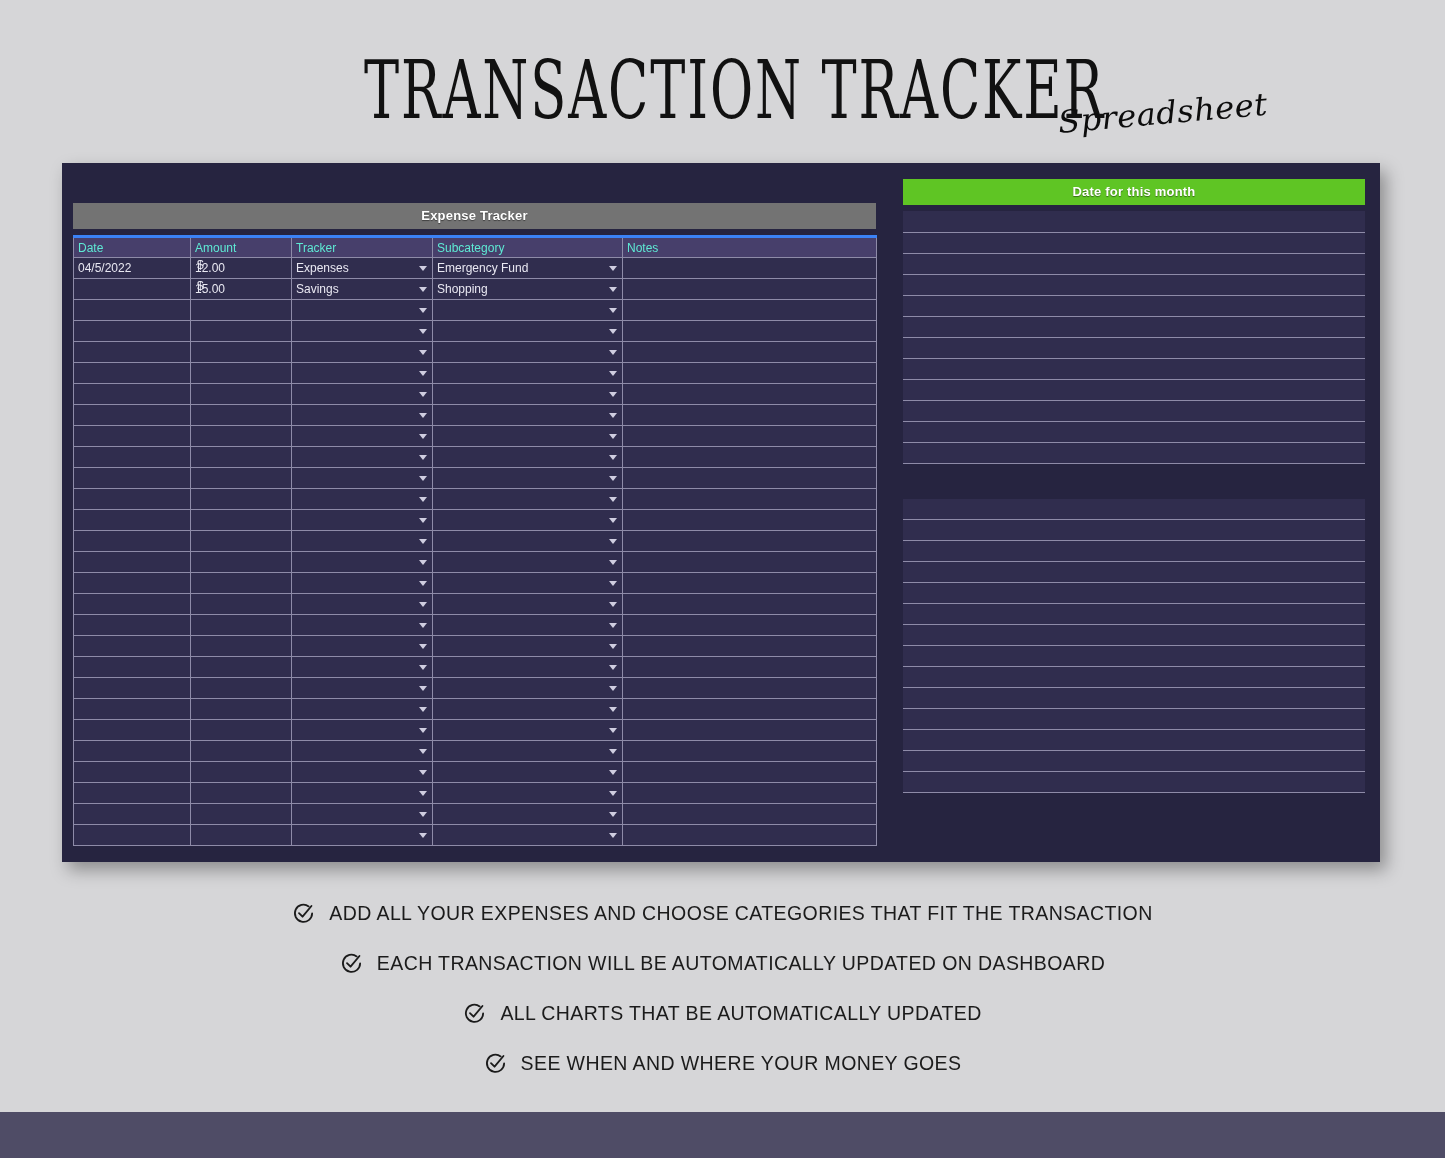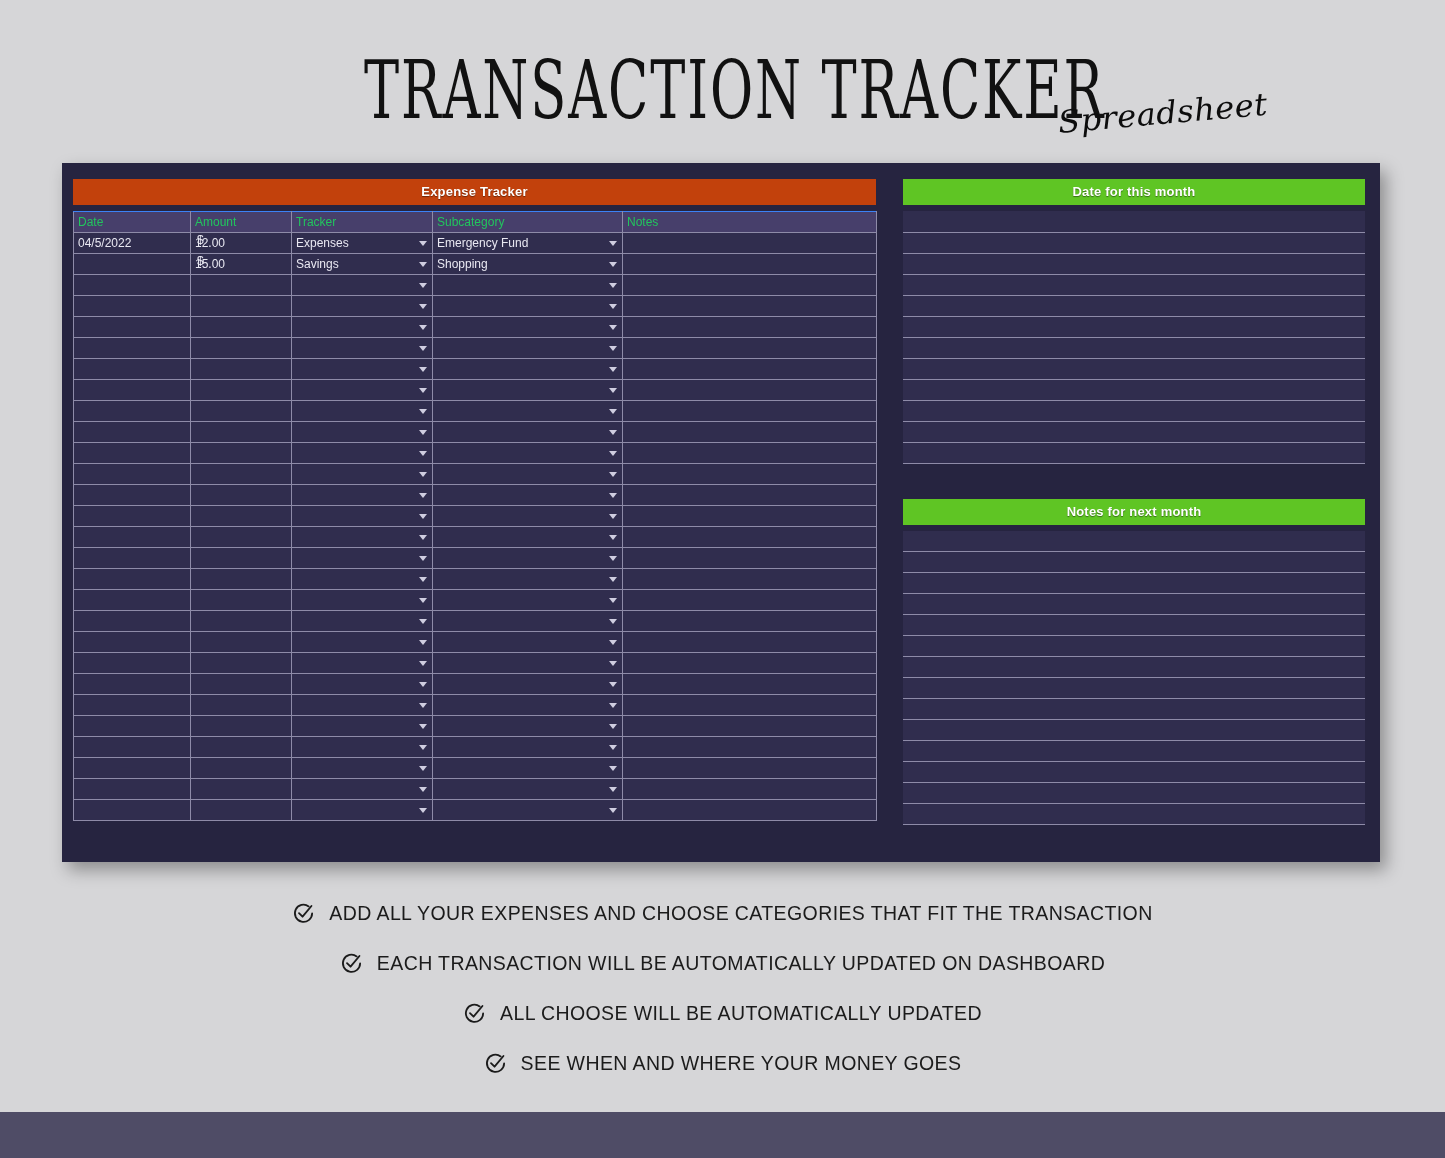--- a/index.html
+++ b/index.html
@@ -76,21 +76,21 @@
     height: 26px;
     line-height: 26px;
     text-align: center;
     font-size: 13px;
     font-weight: bold;
     color: #ffffff;
     letter-spacing: 0.2px;
     text-shadow: 0 1px 1px rgba(0,0,0,0.45);
   }
 
-  .purple-header { background: #c2410c; }
+  .purple-header { background: #737373; margin-top: 24px; }
   .green-header  { background: #5fc524; }
 
   
   .sheet-table {
     border-collapse: collapse;
     table-layout: fixed;
     width: 803px;
     margin-top: 6px;
   }
 
@@ -105,22 +105,22 @@
     border-bottom: 1px solid #8e8ba8;
     background: #302d4e;
     overflow: hidden;
     white-space: nowrap;
     vertical-align: middle;
   }
 
   .sheet-table tr.header-row th {
     background: #473f6b;
     border-bottom: 1px solid #8e8ba8;
-    border-top: 1px solid #3b82f6;
-    color: #22c55e;
+    border-top: 3px solid #3b82f6;
+    color: #5eead4;
   }
 
   .sheet-table td:first-child,
   .sheet-table th:first-child {
     border-left: 1px solid #8e8ba8;
   }
 
   .cell-amount { text-align: right; padding-right: 6px; position: relative; }
   .cell-amount .currency {
     position: absolute;
@@ -580,21 +580,20 @@
               <td></td>
             </tr>
             <tr>
               <td></td>
             </tr>
           </tbody>
       </table>
     </div>
 
     <div id="notes-next-block">
-      <div class="section-header green-header">Notes for next month</div>
       <table class="notes-table">
         <tbody id="notes-next-body">
             <tr>
               <td></td>
             </tr>
             <tr>
               <td></td>
             </tr>
             <tr>
               <td></td>
@@ -652,21 +651,21 @@
         <path d="M17.4 4.6 A9 9 0 1 0 21 12" fill="none" stroke="#1b1b1b" stroke-width="1.9" stroke-linecap="round"></path>
         <path d="M7.3 11.6 L11 15.3 L20.3 4.2" fill="none" stroke="#1b1b1b" stroke-width="1.9" stroke-linecap="round" stroke-linejoin="round"></path>
       </svg>
       <span class="feature-text">EACH TRANSACTION WILL BE AUTOMATICALLY UPDATED ON DASHBOARD</span>
     </div>
     <div class="feature-row">
       <svg class="check-icon" viewBox="0 0 24 24">
         <path d="M17.4 4.6 A9 9 0 1 0 21 12" fill="none" stroke="#1b1b1b" stroke-width="1.9" stroke-linecap="round"></path>
         <path d="M7.3 11.6 L11 15.3 L20.3 4.2" fill="none" stroke="#1b1b1b" stroke-width="1.9" stroke-linecap="round" stroke-linejoin="round"></path>
       </svg>
-      <span class="feature-text">ALL CHOOSE WILL BE AUTOMATICALLY UPDATED</span>
+      <span class="feature-text">ALL CHARTS THAT BE AUTOMATICALLY UPDATED</span>
     </div>
     <div class="feature-row">
       <svg class="check-icon" viewBox="0 0 24 24">
         <path d="M17.4 4.6 A9 9 0 1 0 21 12" fill="none" stroke="#1b1b1b" stroke-width="1.9" stroke-linecap="round"></path>
         <path d="M7.3 11.6 L11 15.3 L20.3 4.2" fill="none" stroke="#1b1b1b" stroke-width="1.9" stroke-linecap="round" stroke-linejoin="round"></path>
       </svg>
       <span class="feature-text">SEE WHEN AND WHERE YOUR MONEY GOES</span>
     </div>
   </div>
 

